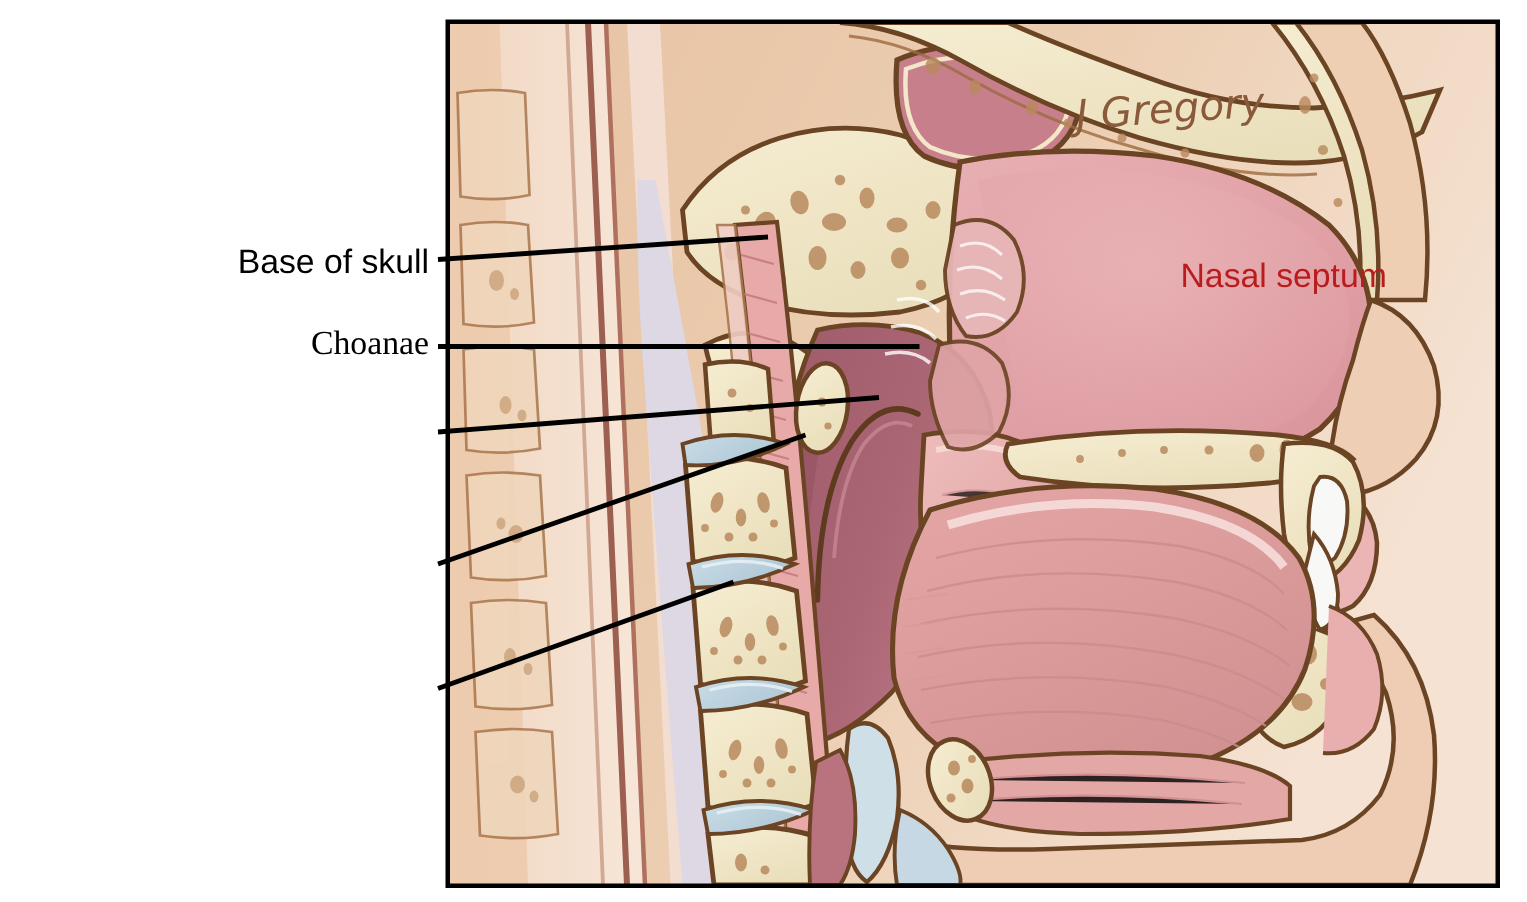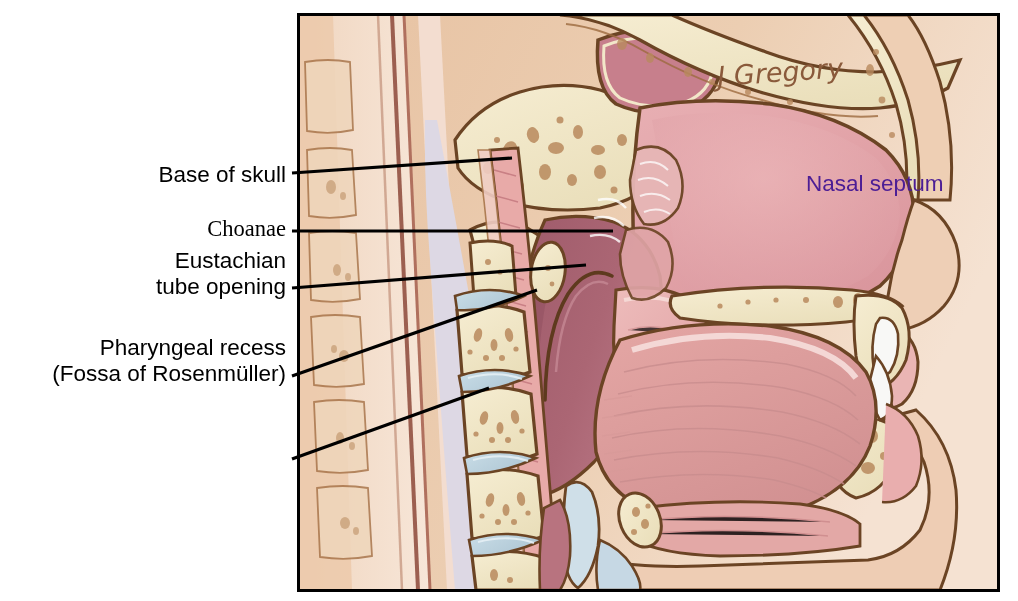--- a/index.html
+++ b/index.html
@@ -372,24 +372,20 @@
         <line x1="292" y1="376" x2="537" y2="290"></line>
         <line x1="292" y1="459" x2="489" y2="388"></line>
       </g>
   </svg>
 
   <div id="frame"></div>
 
   <div id="labels">
       <div class="lbl" style="right: 732px; top: 162px;">Base of skull</div>
       <div class="lbl" style="right: 732px; top: 216px; font-family: Liberation Serif, serif;">Choanae</div>
-      <div class="lbl" style="right: 732px; top: 247.5px;">Eustachian
-tube opening</div>
-      <div class="lbl" style="right: 732px; top: 334.5px;">Pharyngeal recess
-(Fossa of Rosenmüller)</div>
     </div>
 
   
   <div id="anatomy-labels">
-      <div class="lbl" style="left: 806px; top: 171px; text-align: center; color: #4c1d95;">Nasal septum</div>
+      <div class="lbl" style="left: 787px; top: 171px; text-align: center; color: #b91c1c;">Nasal septum</div>
     </div>
 
 </div>
 
 </body></html>

